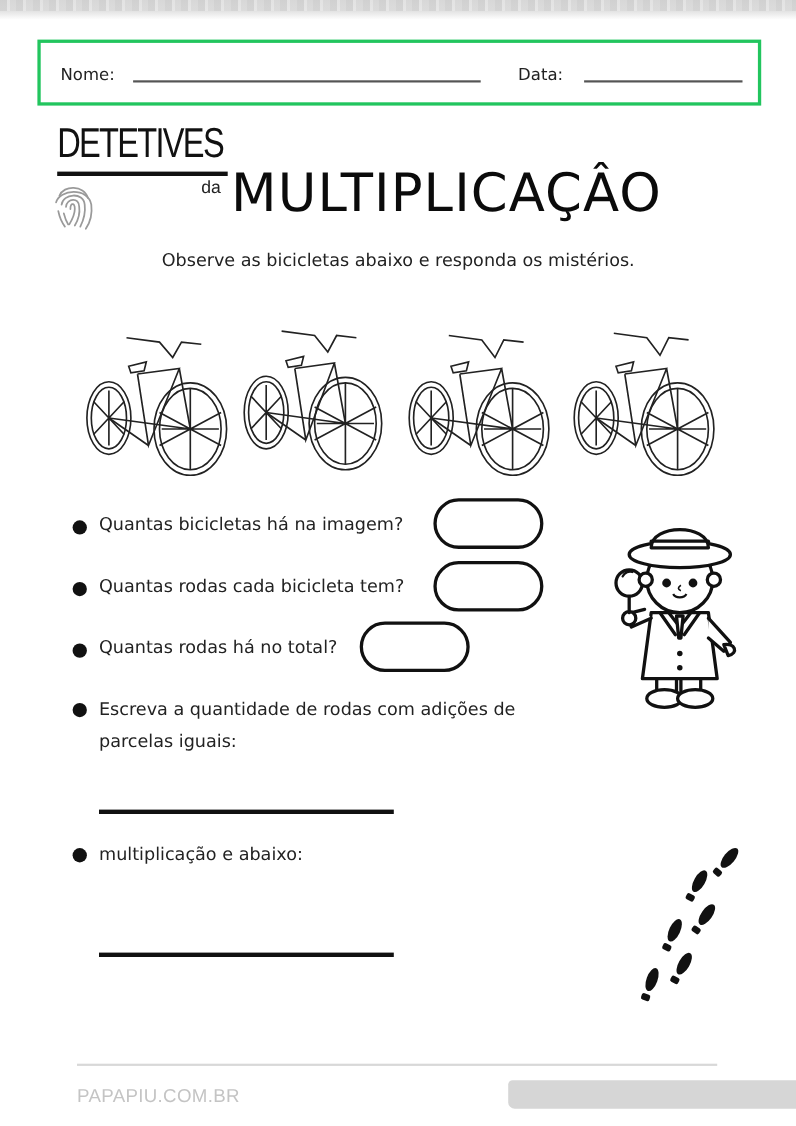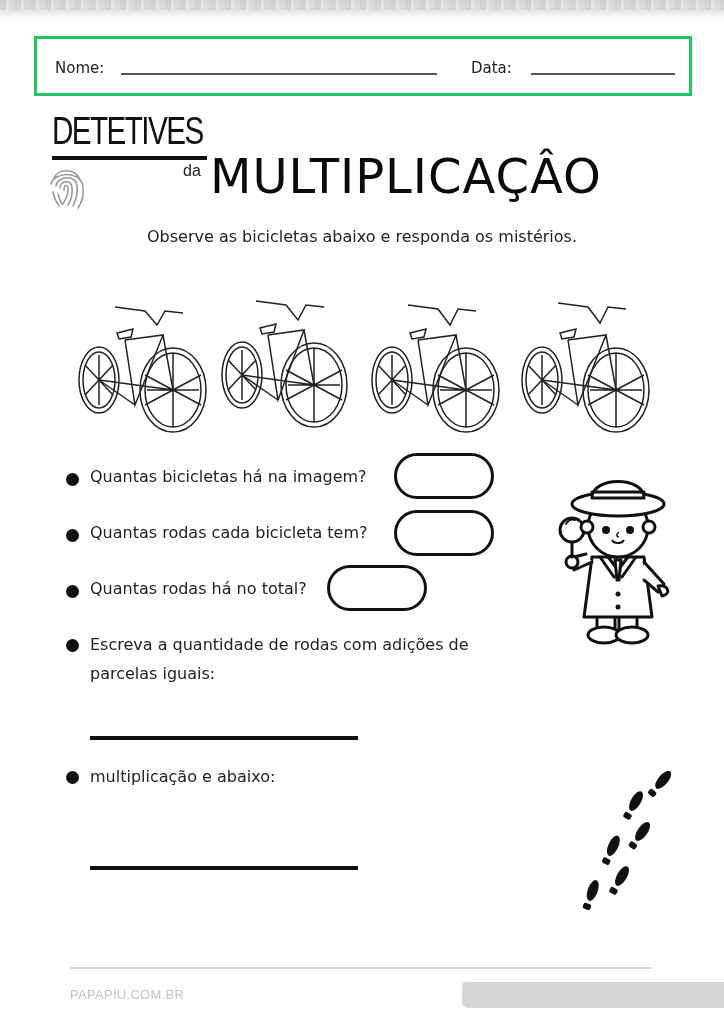--- a/index.html
+++ b/index.html
@@ -63,21 +63,21 @@
   }
   .multi-text { position: absolute; left: 24px; width: 450px; line-height: 29px; }
   .answer-line { position: absolute; left: 90px; width: 268px; height: 4px; background: #111; }
 
   .detective { position: absolute; left: 552px; top: 462px; width: 130px; height: 190px; }
   .footprints { position: absolute; left: 570px; top: 768px; width: 110px; height: 150px; }
 
   .footer-line { position: absolute; left: 70px; top: 967px; width: 582px; height: 1.5px; background: #d8d8d8; }
   .footer-brand {
     position: absolute; left: 70px; top: 987px; font-family: "Liberation Sans", sans-serif;
-    font-size: 13px; color: #c4c4c4; letter-spacing: .3px;
+    font-size: 17px; color: #c4c4c4; letter-spacing: .3px;
   }
   .brush-bottom {
     position: absolute; left: 462px; top: 982px; width: 262px; height: 26px;
     background: #d6d6d6; border-radius: 4px 0 0 6px;
   }
 </style>
 </head>
 <body>
 
 <div class="brush-top"></div>

